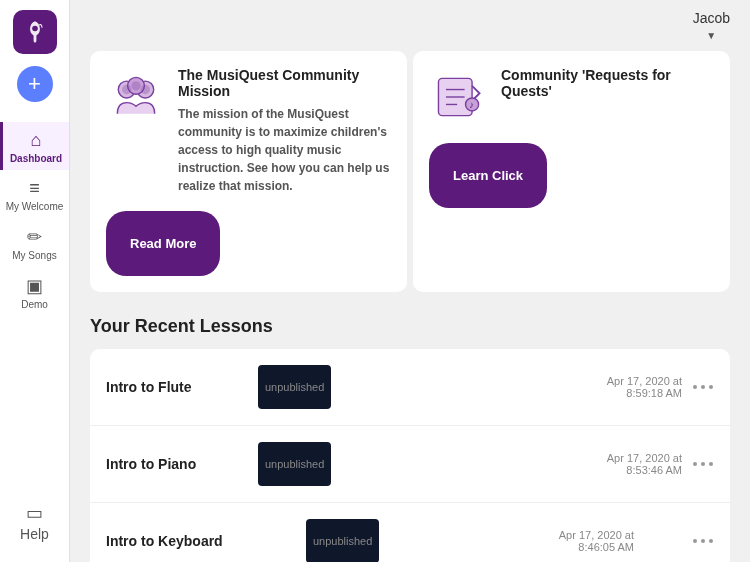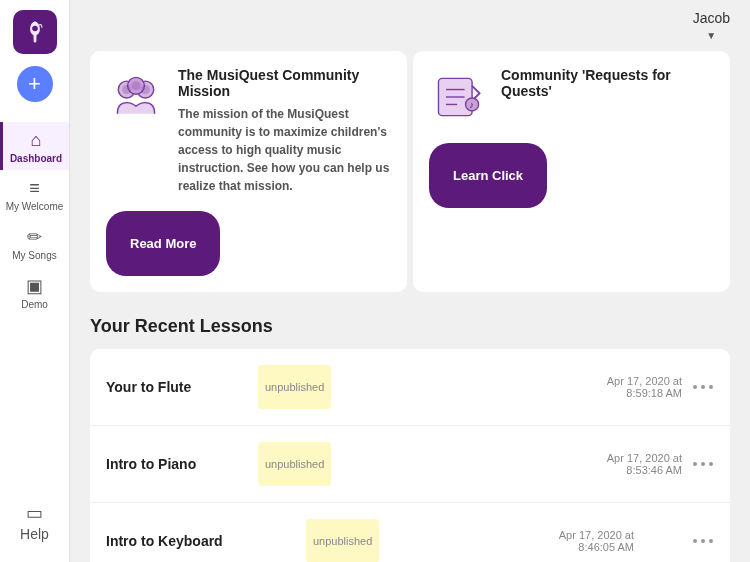--- a/index.html
+++ b/index.html
@@ -184,21 +184,21 @@
     .lesson-row {
       display: flex;
       align-items: center;
       padding: 16px 16px;
       border-bottom: 1px solid #eee;
       background: #fff;
     }
     .lesson-row:last-child { border-bottom: none; gap: 48px; }
     .lesson-title { font-size: 14px; font-weight: 700; color: #222; min-width: 140px; }
     .lesson-badge {
-      background: #fef9c3;
+      background: #0f172a;
       color: #888;
       font-size: 11px;
       border-radius: 4px;
       padding: 16px 7px;
       margin-left: 12px;
     }
     .lesson-spacer { flex: 1; }
     .lesson-date { font-size: 11px; color: #888; text-align: right; margin-right: 10px; }
     .lesson-menu {
       display: flex;
@@ -301,21 +301,21 @@
         </div>
         <button class="card-btn">Learn Click</button>
       </div>
 
     </div>
 
     <h2 class="section-title">Your Recent Lessons</h2>
     <div class="lessons-list">
 
       <div class="lesson-row">
-        <span class="lesson-title">Your to Flute</span>
+        <span class="lesson-title">Intro to Flute</span>
         <span class="lesson-badge">unpublished</span>
         <span class="lesson-spacer"></span>
         <span class="lesson-date">
           <span>Apr 17, 2020 at</span><br>
           <span>8:59:18 AM</span>
         </span>
         <div class="lesson-menu">
           <div class="lesson-menu-dot"></div>
           <div class="lesson-menu-dot"></div>
           <div class="lesson-menu-dot"></div>

